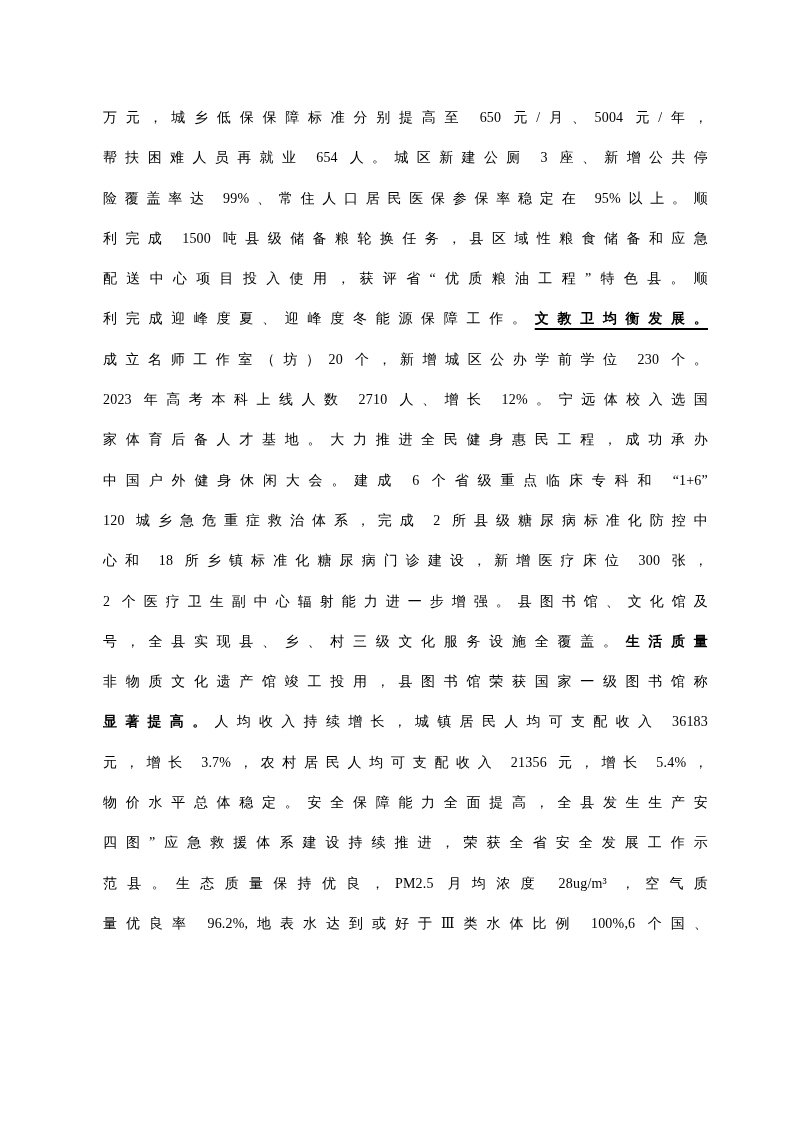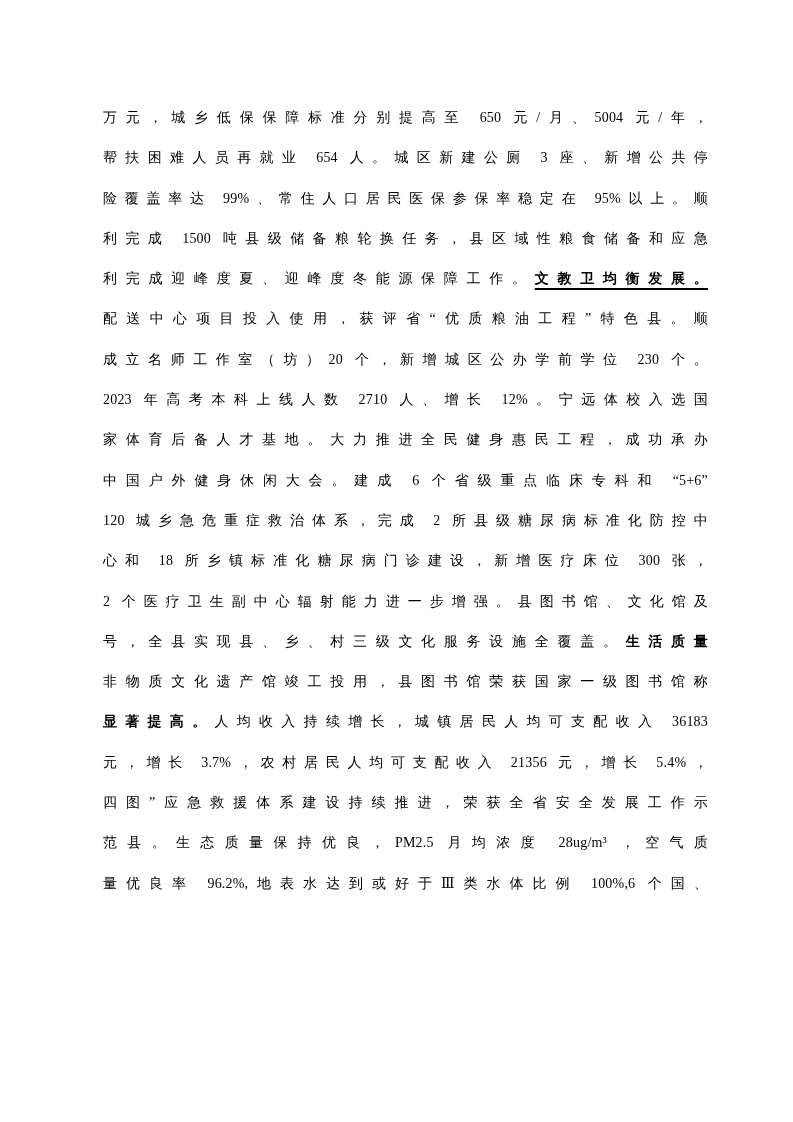--- a/index.html
+++ b/index.html
@@ -42,30 +42,31 @@
 </style>
 </head>
 <body>
 
 <div class="page">
   <div class="doc-body">
       <div class="line"><span class="seg">万元，城乡低保保障标准分别提高至 650 元/月、5004 元/年，</span></div>
       <div class="line"><span class="seg">帮扶困难人员再就业 654 人。城区新建公厕 3 座、新增公共停</span></div>
       <div class="line"><span class="seg">险覆盖率达 99%、常住人口居民医保参保率稳定在 95%以上。顺</span></div>
       <div class="line"><span class="seg">利完成 1500 吨县级储备粮轮换任务，县区域性粮食储备和应急</span></div>
+      <div class="line"><span class="seg">配送中心项目投入使用，获评省“优质粮油工程”特色县。顺</span></div>
       <div class="line"><span class="seg">利完成迎峰度夏、迎峰度冬能源保障工作。</span><span class="seg b u">文教卫均衡发展。</span></div>
-      <div class="line"><span class="seg">配送中心项目投入使用，获评省“优质粮油工程”特色县。顺</span></div>
       <div class="line"><span class="seg">成立名师工作室（坊）20 个，新增城区公办学前学位 230 个。</span></div>
       <div class="line"><span class="seg">2023 年高考本科上线人数 2710 人、增长 12%。宁远体校入选国</span></div>
       <div class="line"><span class="seg">家体育后备人才基地。大力推进全民健身惠民工程，成功承办</span></div>
-      <div class="line"><span class="seg">中国户外健身休闲大会。建成 6 个省级重点临床专科和 “5+6”</span></div>
+      <div class="line"><span class="seg">中国户外健身休闲大会。建成 6 个省级重点临床专科和 “1+6”</span></div>
       <div class="line"><span class="seg">120 城乡急危重症救治体系，完成 2 所县级糖尿病标准化防控中</span></div>
       <div class="line"><span class="seg">心和 18 所乡镇标准化糖尿病门诊建设，新增医疗床位 300 张，</span></div>
       <div class="line"><span class="seg">2 个医疗卫生副中心辐射能力进一步增强。县图书馆、文化馆及</span></div>
       <div class="line"><span class="seg">号，全县实现县、乡、村三级文化服务设施全覆盖。</span><span class="seg b">生活质量</span></div>
       <div class="line"><span class="seg">非物质文化遗产馆竣工投用，县图书馆荣获国家一级图书馆称</span></div>
       <div class="line"><span class="seg b">显著提高。</span><span class="seg">人均收入持续增长，城镇居民人均可支配收入 36183</span></div>
       <div class="line"><span class="seg">元，增长 3.7%，农村居民人均可支配收入 21356 元，增长 5.4%，</span></div>
+      <div class="line"><span class="seg">物价水平总体稳定。安全保障能力全面提高，全县发生生产安</span></div>
       <div class="line"><span class="seg">四图”应急救援体系建设持续推进，荣获全省安全发展工作示</span></div>
       <div class="line"><span class="seg">范县。生态质量保持优良，PM2.5 月均浓度 28ug/m³ ，空气质</span></div>
       <div class="line"><span class="seg">量优良率 96.2%,地表水达到或好于Ⅲ类水体比例 100%,6 个国、</span></div>
     </div>
 </div>
 
 </body></html>

